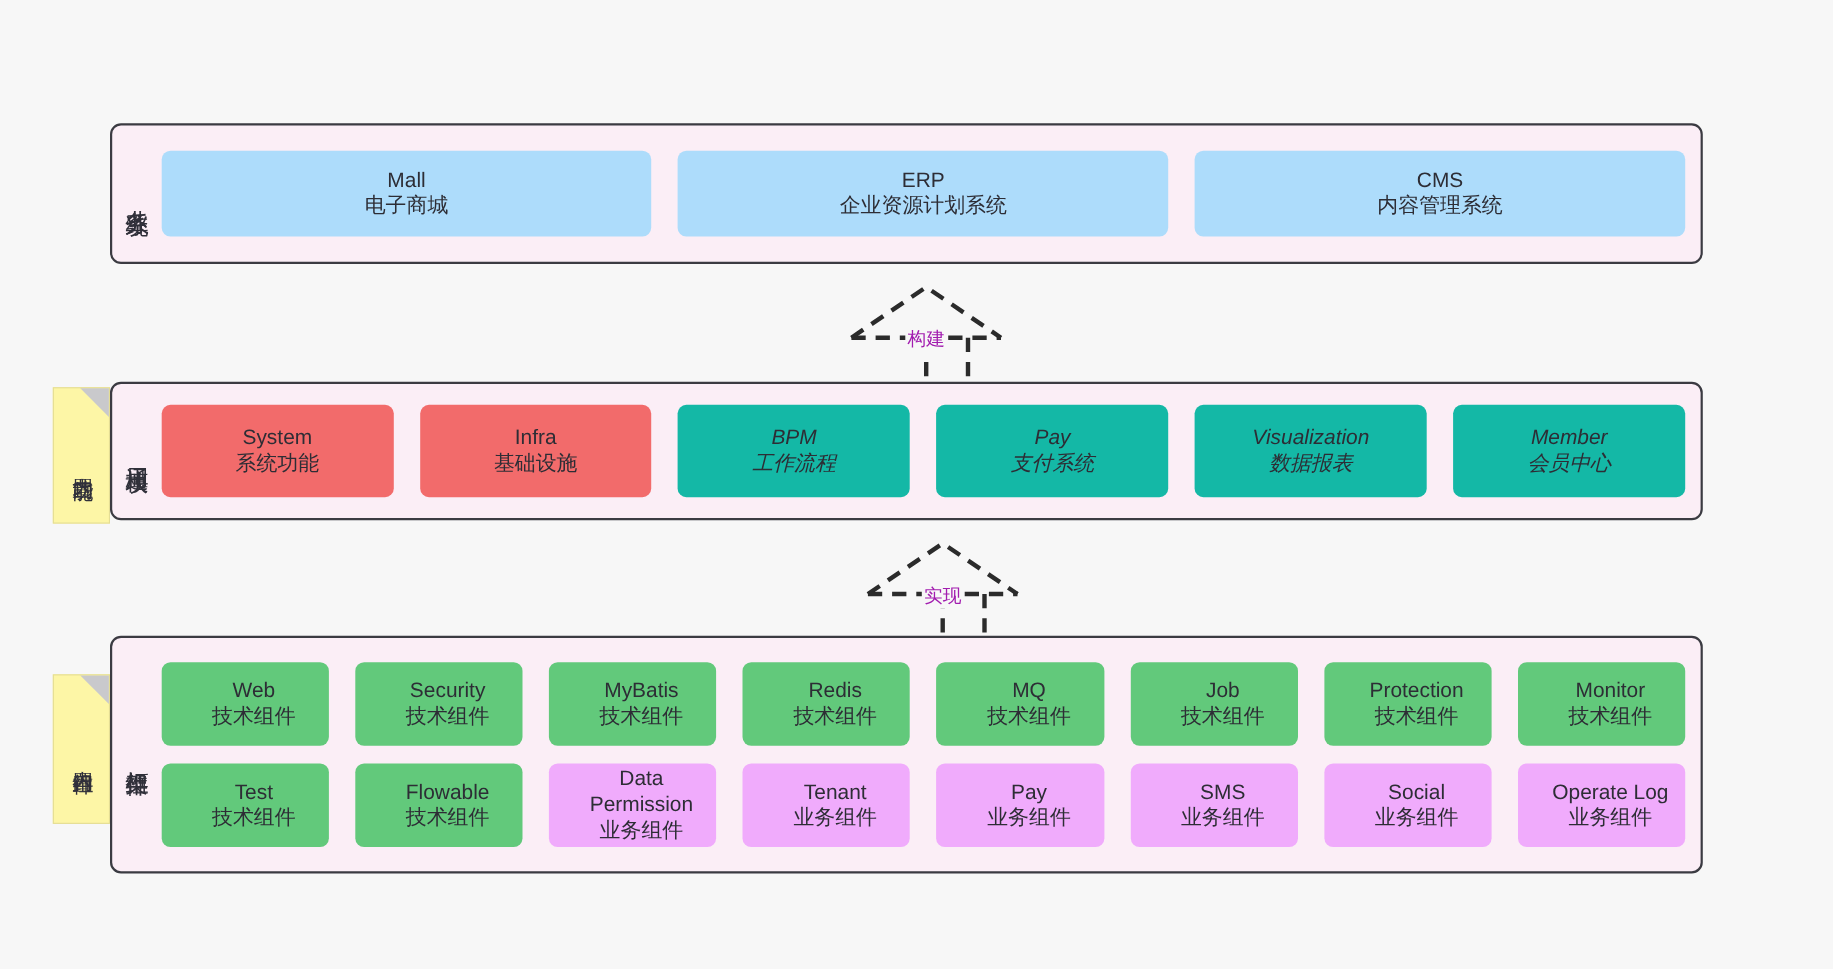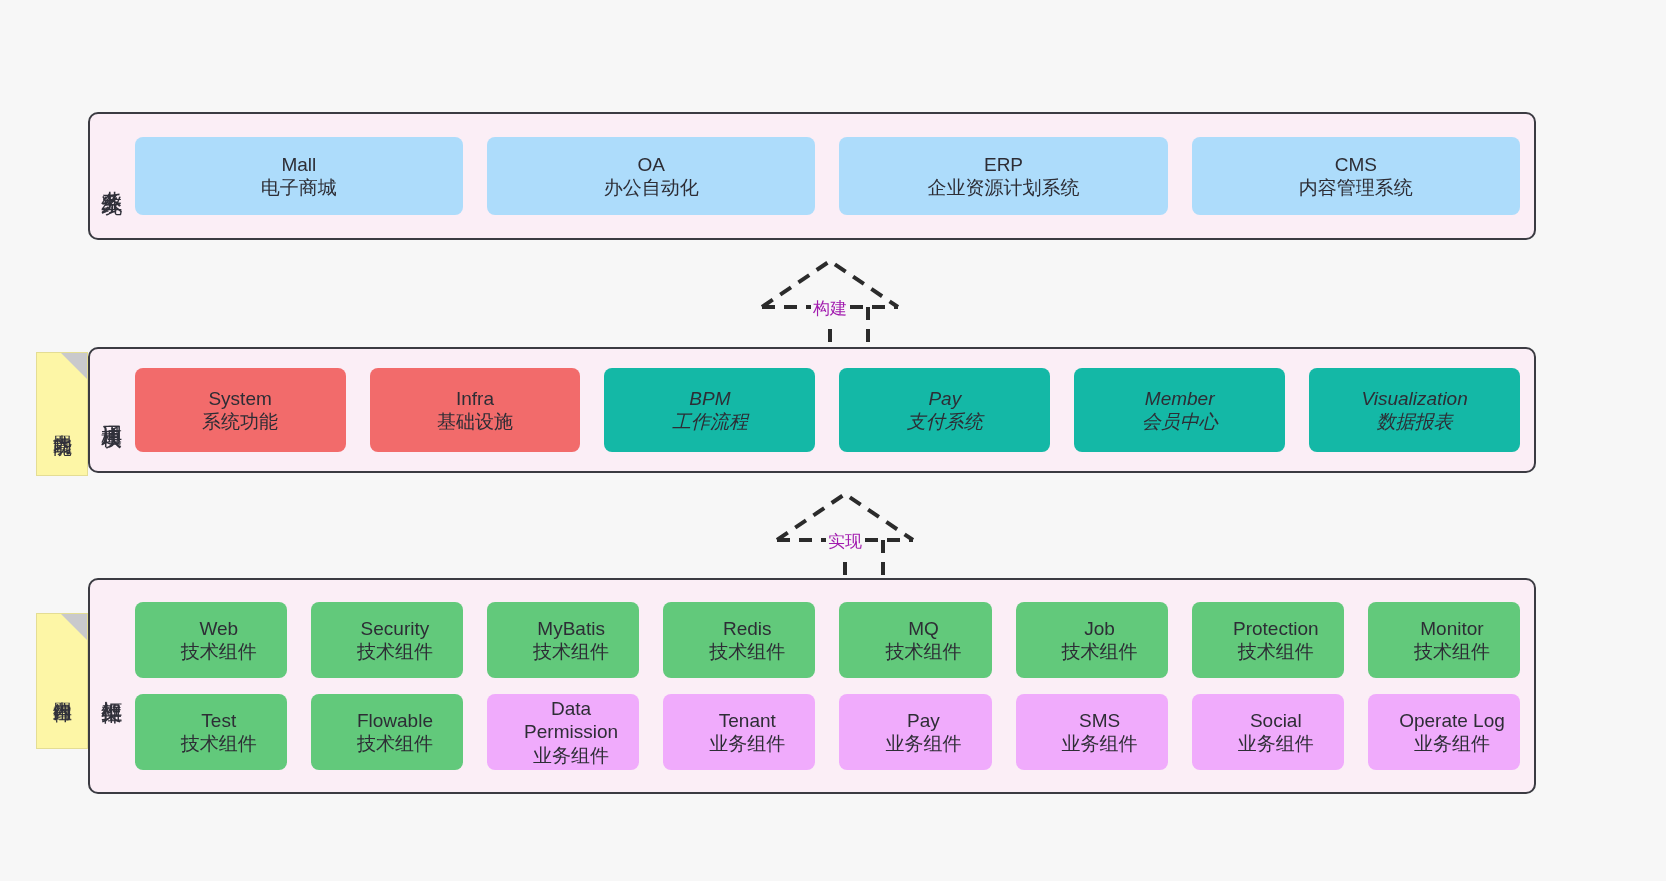--- a/index.html
+++ b/index.html
@@ -11,21 +11,21 @@
     width: 1666px;
     height: 881px;
     font-family: "Liberation Sans", "DejaVu Sans", sans-serif;
     color: #333333;
     overflow: hidden;
     position: relative;
   }
 
   .canvas {
     position: absolute;
-    left: 0; top: 0;
+    left: 12px; top: 0;
     width: 1380px;
     height: 881px;
   }
 
   
   .layer {
     position: absolute;
     background: #fbeef6;
     border: 2px solid #3b3b42;
     border-radius: 10px;
@@ -149,24 +149,20 @@
 
   <div class="layer" id="layer-business" style="left:88px; top:112px; width:1448px; height:128px;">
     <div class="layer-title">业务系统</div>
     <div class="layer-body">
       <div class="row">
         <div class="node n-blue h-biz">
           <span class="ntitle">Mall</span>
           <span class="nsub">电子商城</span>
         </div>
         <div class="node n-blue h-biz">
-          <span class="ntitle">OA</span>
-          <span class="nsub">办公自动化</span>
-        </div>
-        <div class="node n-blue h-biz">
           <span class="ntitle">ERP</span>
           <span class="nsub">企业资源计划系统</span>
         </div>
         <div class="node n-blue h-biz">
           <span class="ntitle">CMS</span>
           <span class="nsub">内容管理系统</span>
         </div>
       </div>
     </div>
   </div>
@@ -200,26 +196,26 @@
         </div>
         <div class="node n-pink h-mod">
           <span class="ntitle">BPM</span>
           <span class="nsub">工作流程</span>
         </div>
         <div class="node n-pink h-mod">
           <span class="ntitle">Pay</span>
           <span class="nsub">支付系统</span>
         </div>
         <div class="node n-pink h-mod">
+          <span class="ntitle">Visualization</span>
+          <span class="nsub">数据报表</span>
+        </div>
+        <div class="node n-pink h-mod">
           <span class="ntitle">Member</span>
           <span class="nsub">会员中心</span>
-        </div>
-        <div class="node n-pink h-mod">
-          <span class="ntitle">Visualization</span>
-          <span class="nsub">数据报表</span>
         </div>
       </div>
     </div>
   </div>
 
   <div class="arrow" style="left:765px; top:488px; width:160px; height:92px;">
     <svg width="160" height="92" viewBox="0 0 160 92">
       <path d="M 12 52 L 80 6 L 148 52" fill="none" stroke="#2b2b2b" stroke-width="4" stroke-dasharray="13,9" stroke-linecap="butt"></path>
       <path d="M 12 52 L 148 52" fill="none" stroke="#2b2b2b" stroke-width="4" stroke-dasharray="13,9"></path>
       <path d="M 80 52 L 80 92" fill="none" stroke="#2b2b2b" stroke-width="4" stroke-dasharray="13,9"></path>

